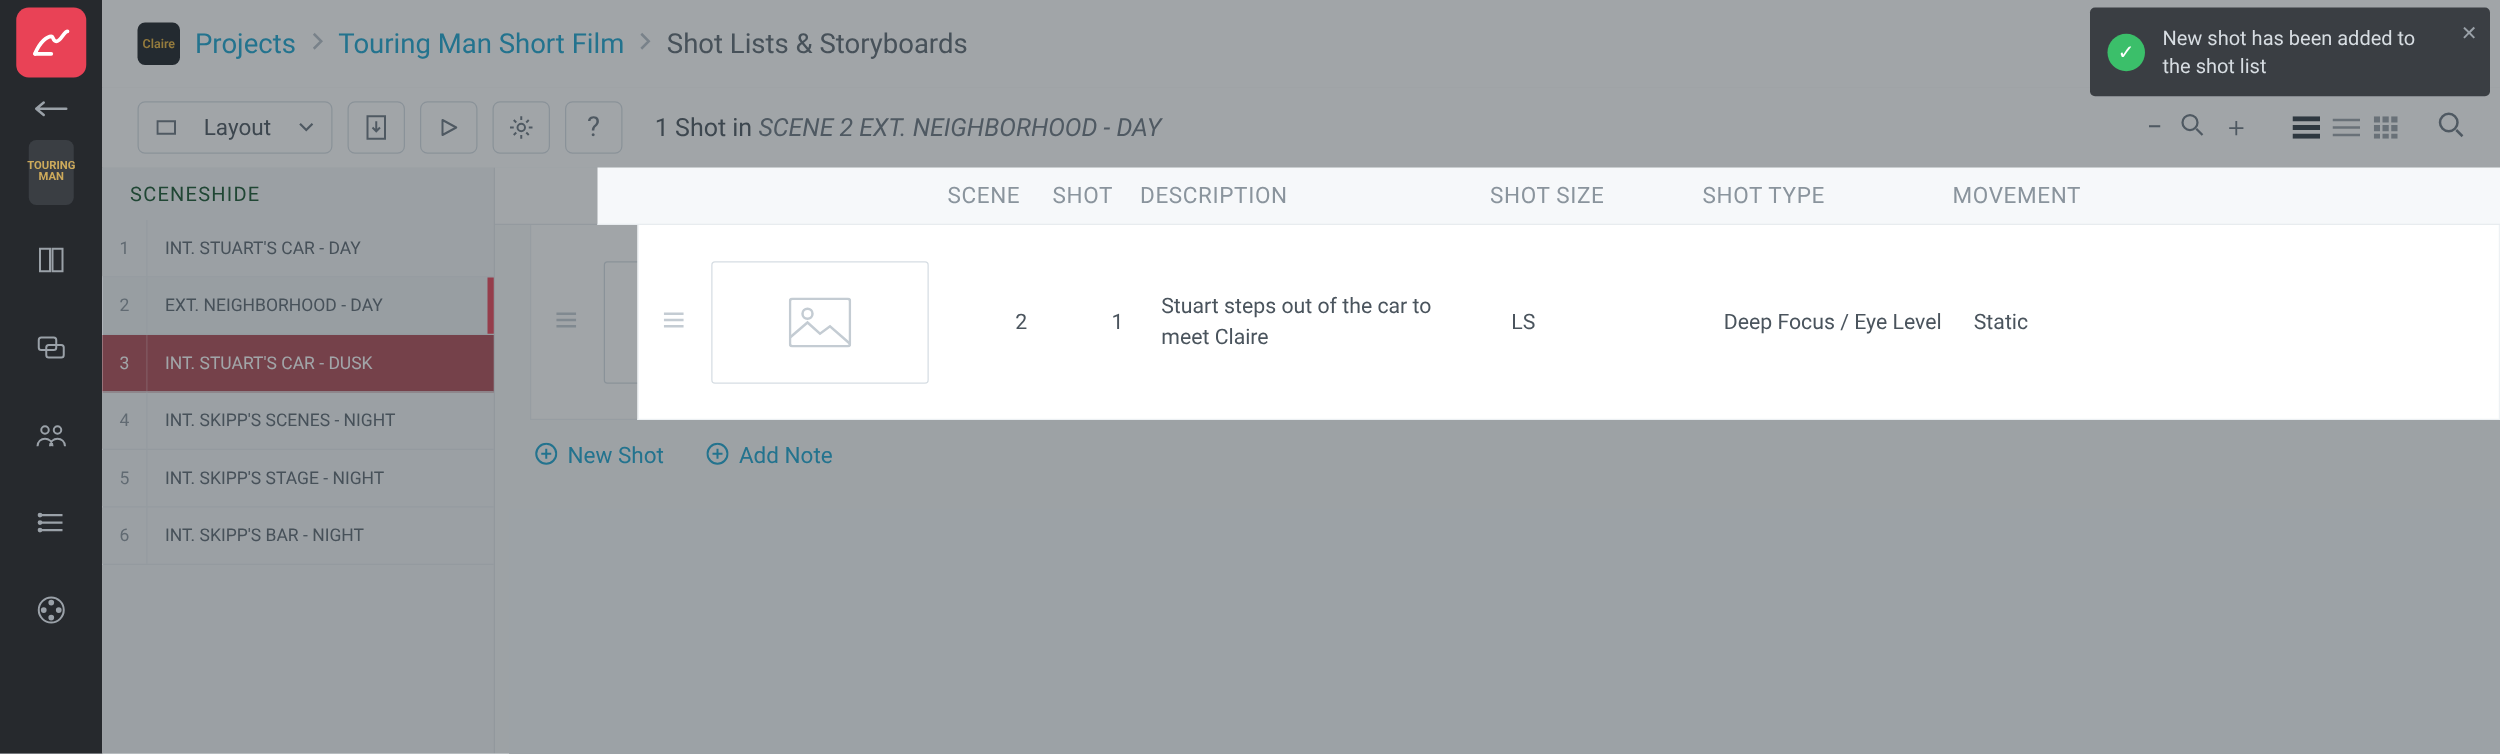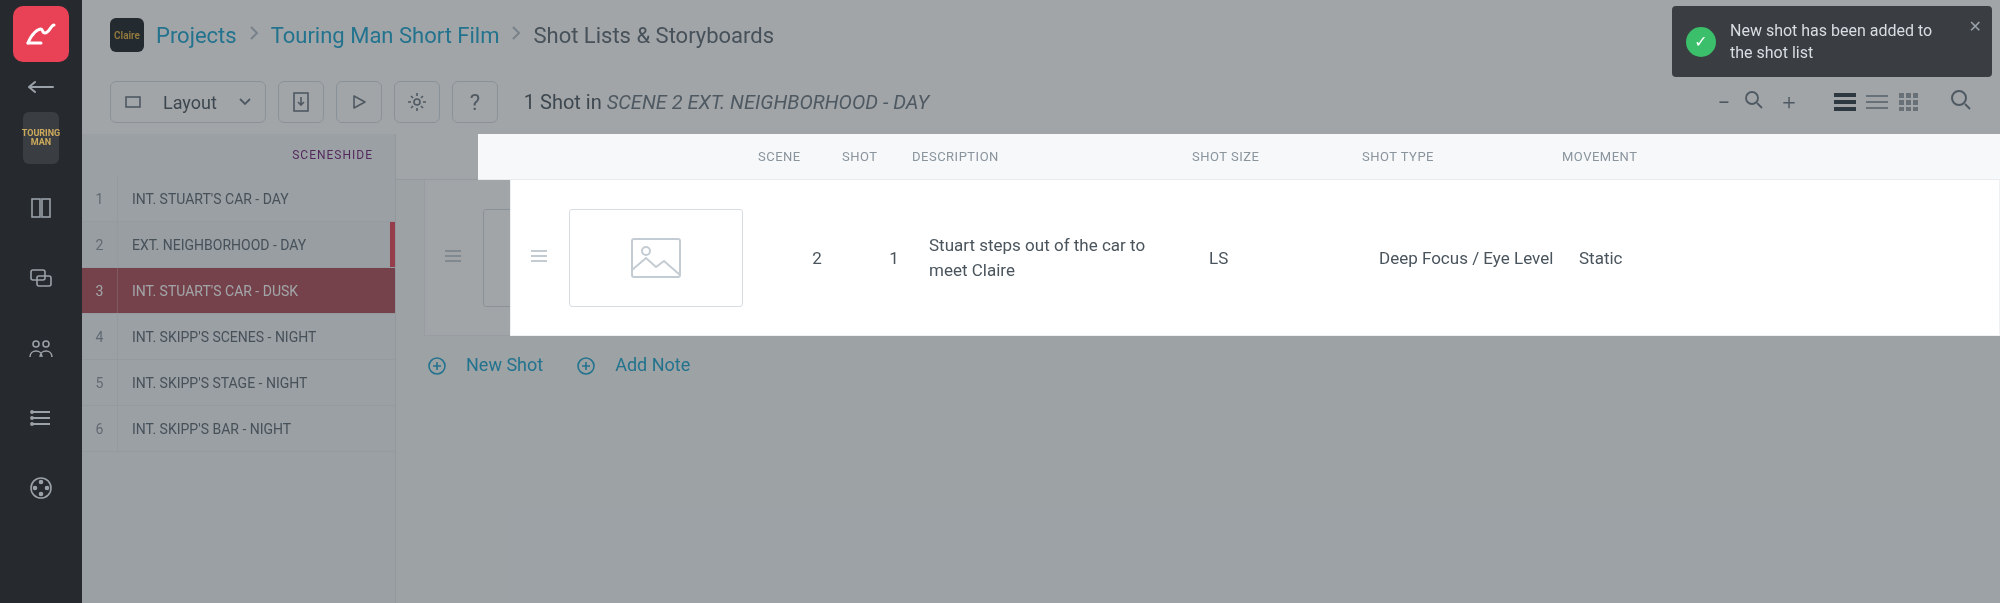--- a/index.html
+++ b/index.html
@@ -36,52 +36,52 @@
   .toolbar-right{margin-left:auto;display:flex;align-items:center;gap:14px;color:#6b7680}
   .view-toggle{display:flex;gap:6px}
   .vt{width:26px;height:22px;color:#6b7680;display:flex;align-items:center;justify-content:center}
   .vt.active{color:#2f3a43}
 
   
   .content{flex:1;display:flex;min-height:0}
 
   
   .scenes{width:314px;background:#f4f6f8;display:flex;flex-direction:column;border-right:1px solid #e3e8ec}
-  .scenes-hdr{height:42px;display:flex;align-items:center;justify-content:flex-end;padding:0 22px;font-size:12px;letter-spacing:1px;color:#701a75;text-transform:uppercase}
+  .scenes-hdr{height:42px;display:flex;align-items:center;justify-content:flex-start;padding:0 22px;font-size:16px;letter-spacing:1px;color:#14532d;text-transform:uppercase}
   .scene-row{height:46px;display:flex;align-items:center;border-bottom:1px solid #e8ecef;font-size:14px;color:#5b6670;cursor:pointer}
   .scene-num{width:36px;text-align:center;color:#8a949d;border-right:1px solid #e8ecef;align-self:stretch;display:flex;align-items:center;justify-content:center}
   .scene-name{padding-left:14px}
   .scene-row.sel{background:#eef2f5;position:relative}
   .scene-row.sel::after{content:"";position:absolute;right:0;top:0;bottom:0;width:5px;background:#e94256}
   .scene-row.danger{background:#b04a55;color:#fff}
   .scene-row.danger .scene-num{color:#fff;border-right-color:rgba(255,255,255,.25)}
 
   
   .shots{flex:1;background:#f7f9fa;padding:0 0 0 0;display:flex;flex-direction:column}
-  .shots-hdr{height:46px;display:flex;align-items:center;padding-left:248px;gap:0;font-size:13px;letter-spacing:.5px;color:#8a949d;text-transform:uppercase;background:#fff;border-bottom:1px solid #e8ecef}
+  .shots-hdr{height:46px;display:flex;align-items:center;padding-left:248px;gap:0;font-size:18px;letter-spacing:.5px;color:#8a949d;text-transform:uppercase;background:#fff;border-bottom:1px solid #e8ecef}
   .col-scene{width:84px}
   .col-shot{width:70px}
   .col-desc{width:280px}
   .col-size{width:170px}
   .col-type{width:200px}
   .col-move{width:140px}
 
   .shot-card{margin:0 0 0 28px;background:#fff;display:flex;align-items:center;height:156px;padding-left:20px;border:1px solid #edf1f4;border-top:none}
   .drag{color:#c4ccd3;margin-right:22px}
   .thumb{width:174px;height:98px;border:1px solid #d6dde3;border-radius:3px;display:flex;align-items:center;justify-content:center;color:#b7c0c9;margin-right:32px}
   .cell{font-size:17px;color:#4a545d}
   .cell.scene{width:84px;text-align:center}
   .cell.shot{width:70px;text-align:center}
   .cell.desc{width:280px;line-height:1.45;padding-right:24px}
   .cell.size{width:170px}
   .cell.type{width:200px}
   .cell.move{width:140px}
 
   .shot-actions{display:flex;gap:34px;padding:18px 0 0 32px;font-size:18px;color:#1aa4cf}
-  .shot-actions span{display:flex;align-items:flex-end;gap:20px;cursor:pointer}
+  .shot-actions span{display:flex;align-items:flex-start;gap:8px;cursor:pointer}
 
   
   .dim{position:absolute;inset:0;background:rgba(46,55,63,.45);pointer-events:none}
 
   
   .toast{position:absolute;top:6px;right:8px;width:320px;background:#3a3e43;color:#d7dde2;border-radius:4px;padding:14px 40px 14px 58px;font-size:16px;line-height:1.35;display:flex;align-items:center}
   .toast-check{position:absolute;left:14px;top:50%;transform:translateY(-50%);width:30px;height:30px;border-radius:50%;background:#3bbf6a;display:flex;align-items:center;justify-content:center;color:#fff}
   .toast-x{position:absolute;right:10px;top:10px;color:#9aa1a8;cursor:pointer}
 
   a{text-decoration:none}

